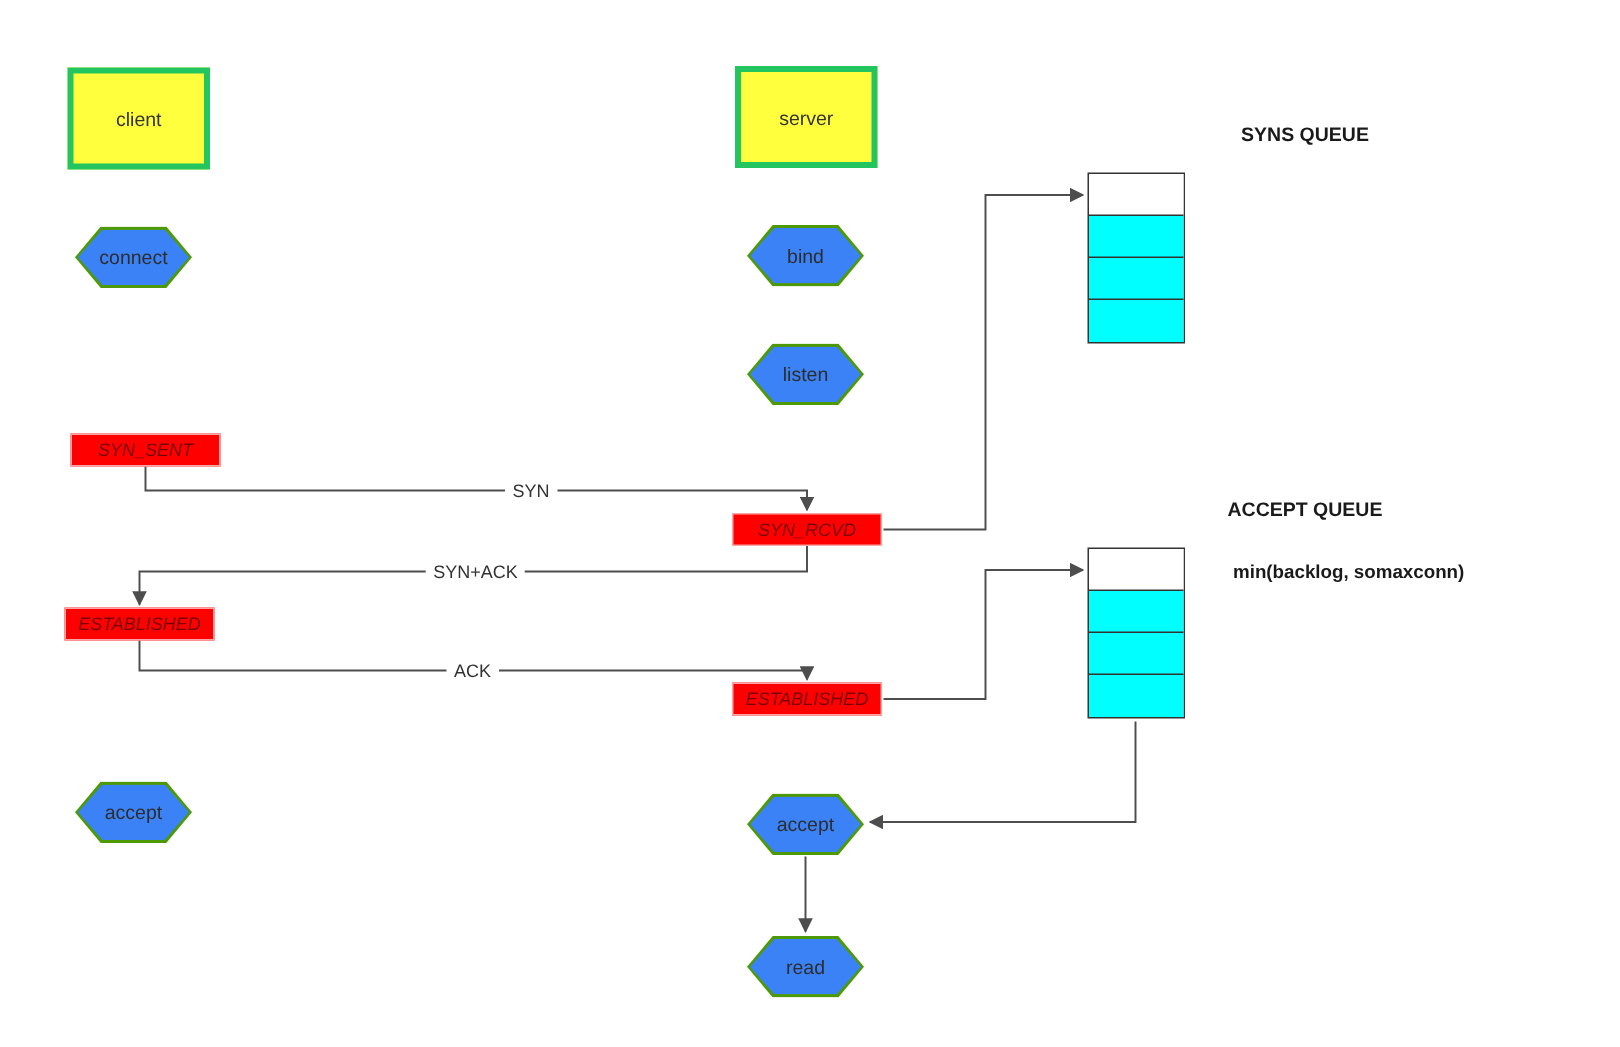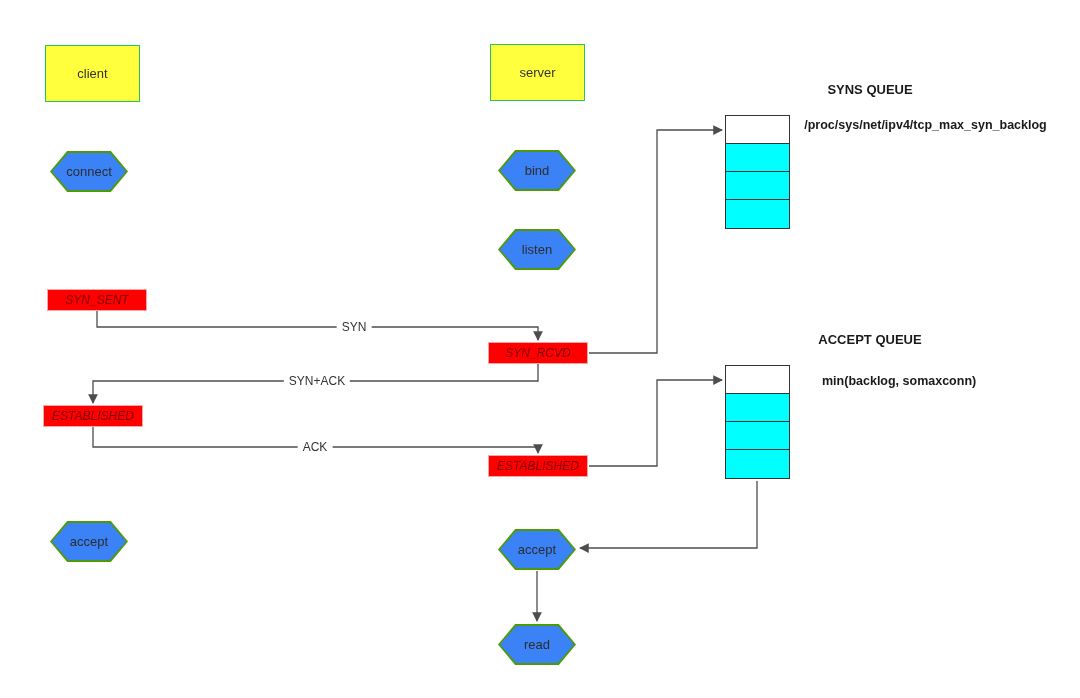--- a/index.html
+++ b/index.html
@@ -14,23 +14,23 @@
   .connectors { position: absolute; left: 0; top: 0; width: 1080px; height: 698px; }
 
   .node {
     position: absolute;
     display: flex;
     align-items: center;
     justify-content: center;
     color: #333333;
   }
   .process {
-    width: 95px; height: 57px;
+    width: 95px; height: 68px;
     background: #ffff3e;
-    border: 1px solid #22c55e;
+    border: 4px solid #22c55e;
     font-size: 13px;
   }
   .state {
     width: 100px; height: 22px;
     background: #ff0000;
     border: 1px solid #fca5a5;
     color: #7a0000;
     font-size: 12px;
     font-style: italic;
   }
@@ -150,21 +150,20 @@
   <div class="edge-label" style="left:317px; top:381px;">SYN+ACK</div>
   <div class="edge-label" style="left:315px; top:447px;">ACK</div>
 
   <div class="queue-title" style="left:780px; top:82px;">SYNS QUEUE</div>
   <div class="queue" style="left:725px; top:115px;">
     <div class="slot empty"></div>
     <div class="slot"></div>
     <div class="slot"></div>
     <div class="slot"></div>
   </div>
-  <div class="queue-annotation annot-center" style="left:798px; top:117px;">/proc/sys/net/ipv4/tcp_max_syn_backlog</div>
 
   <div class="queue-title" style="left:780px; top:332px;">ACCEPT QUEUE</div>
   <div class="queue" style="left:725px; top:365px;">
     <div class="slot empty"></div>
     <div class="slot"></div>
     <div class="slot"></div>
     <div class="slot"></div>
   </div>
   <div class="queue-annotation" style="left:800px; top:373px;margin-left:22px;">min(backlog, somaxconn)</div>
 

